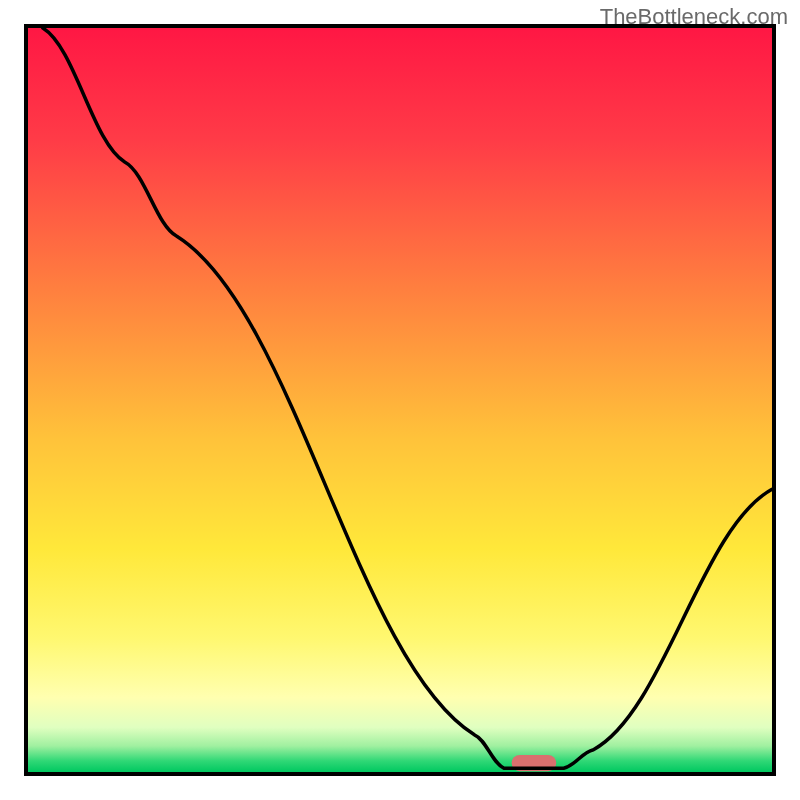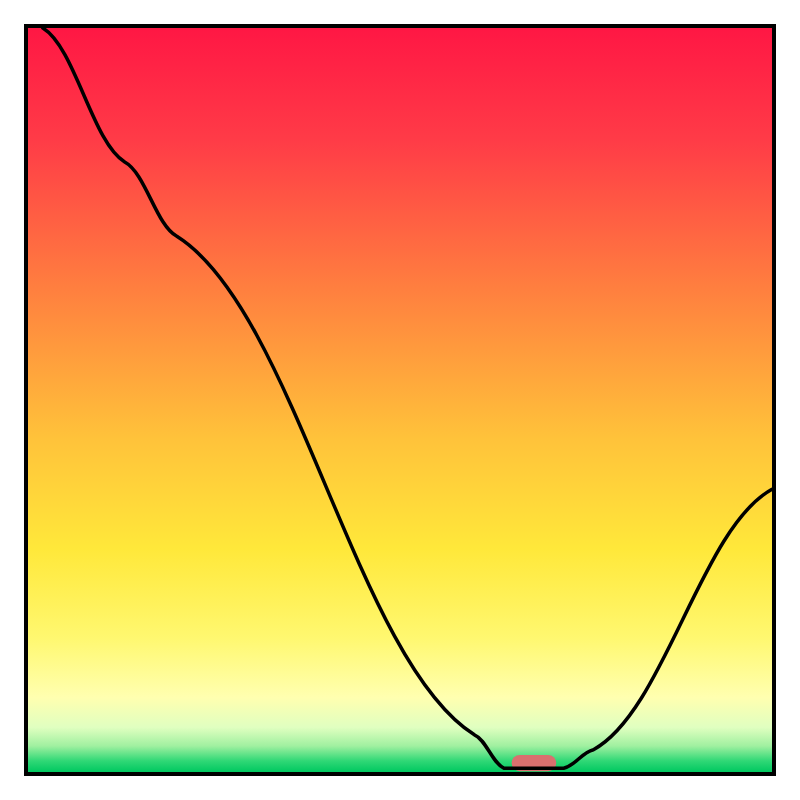--- a/index.html
+++ b/index.html
@@ -25,20 +25,21 @@
     z-index: 10;
   }
   svg {
     display: block;
   }
 </style>
 </head>
 <body>
 
 <div class="chart-container">
+  <div class="watermark">TheBottleneck.com</div>
   <svg id="chart-svg" width="800" height="800">
       <defs>
         <linearGradient id="bg-grad" x1="0" y1="0" x2="0" y2="1">
           <stop offset="0%" stop-color="#ff1744"></stop>
           <stop offset="15%" stop-color="#ff3b47"></stop>
           <stop offset="35%" stop-color="#ff7f3f"></stop>
           <stop offset="55%" stop-color="#ffc23a"></stop>
           <stop offset="70%" stop-color="#ffe83a"></stop>
           <stop offset="82%" stop-color="#fff870"></stop>
           <stop offset="90%" stop-color="#ffffb0"></stop>

